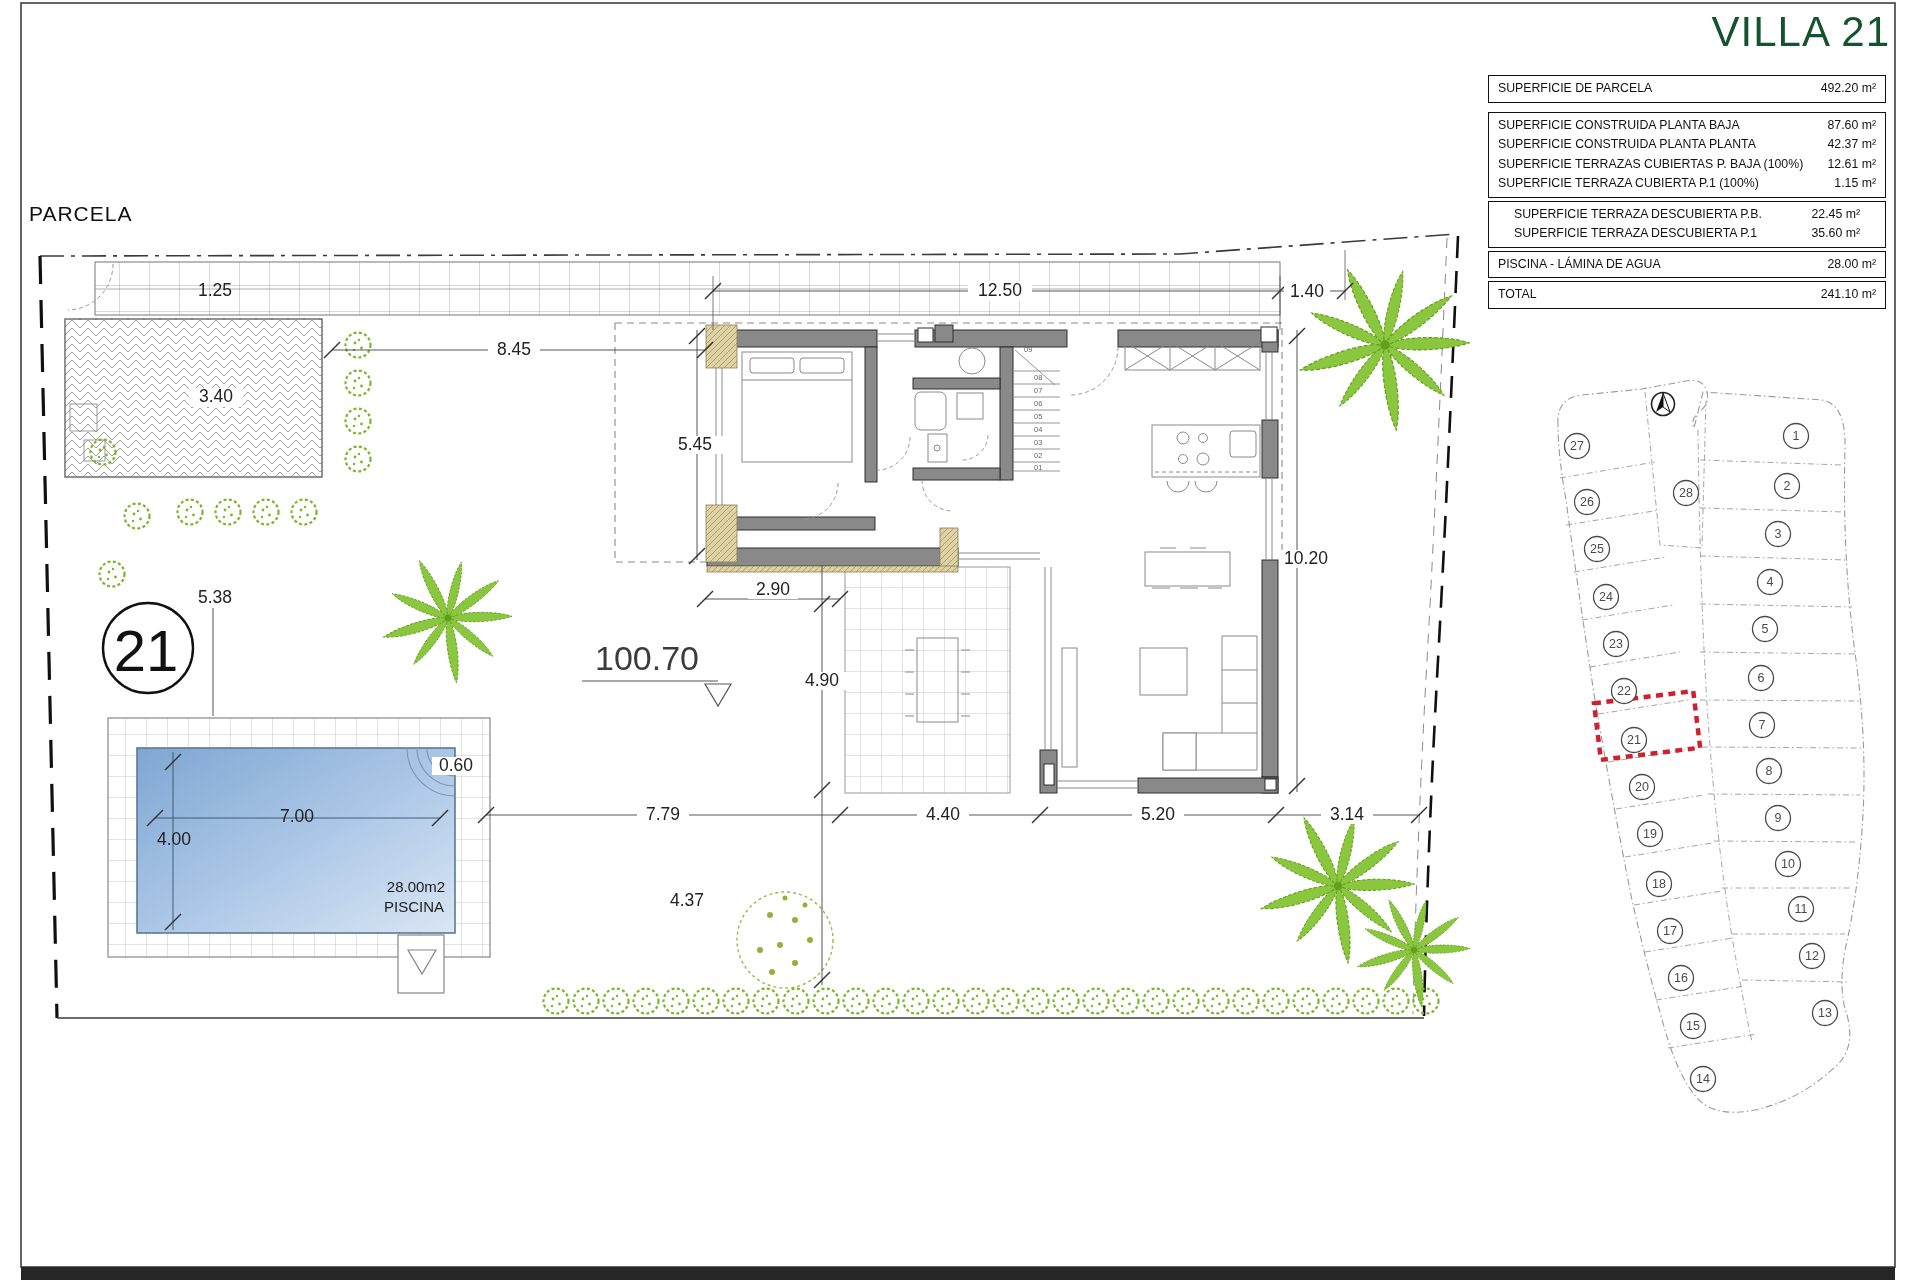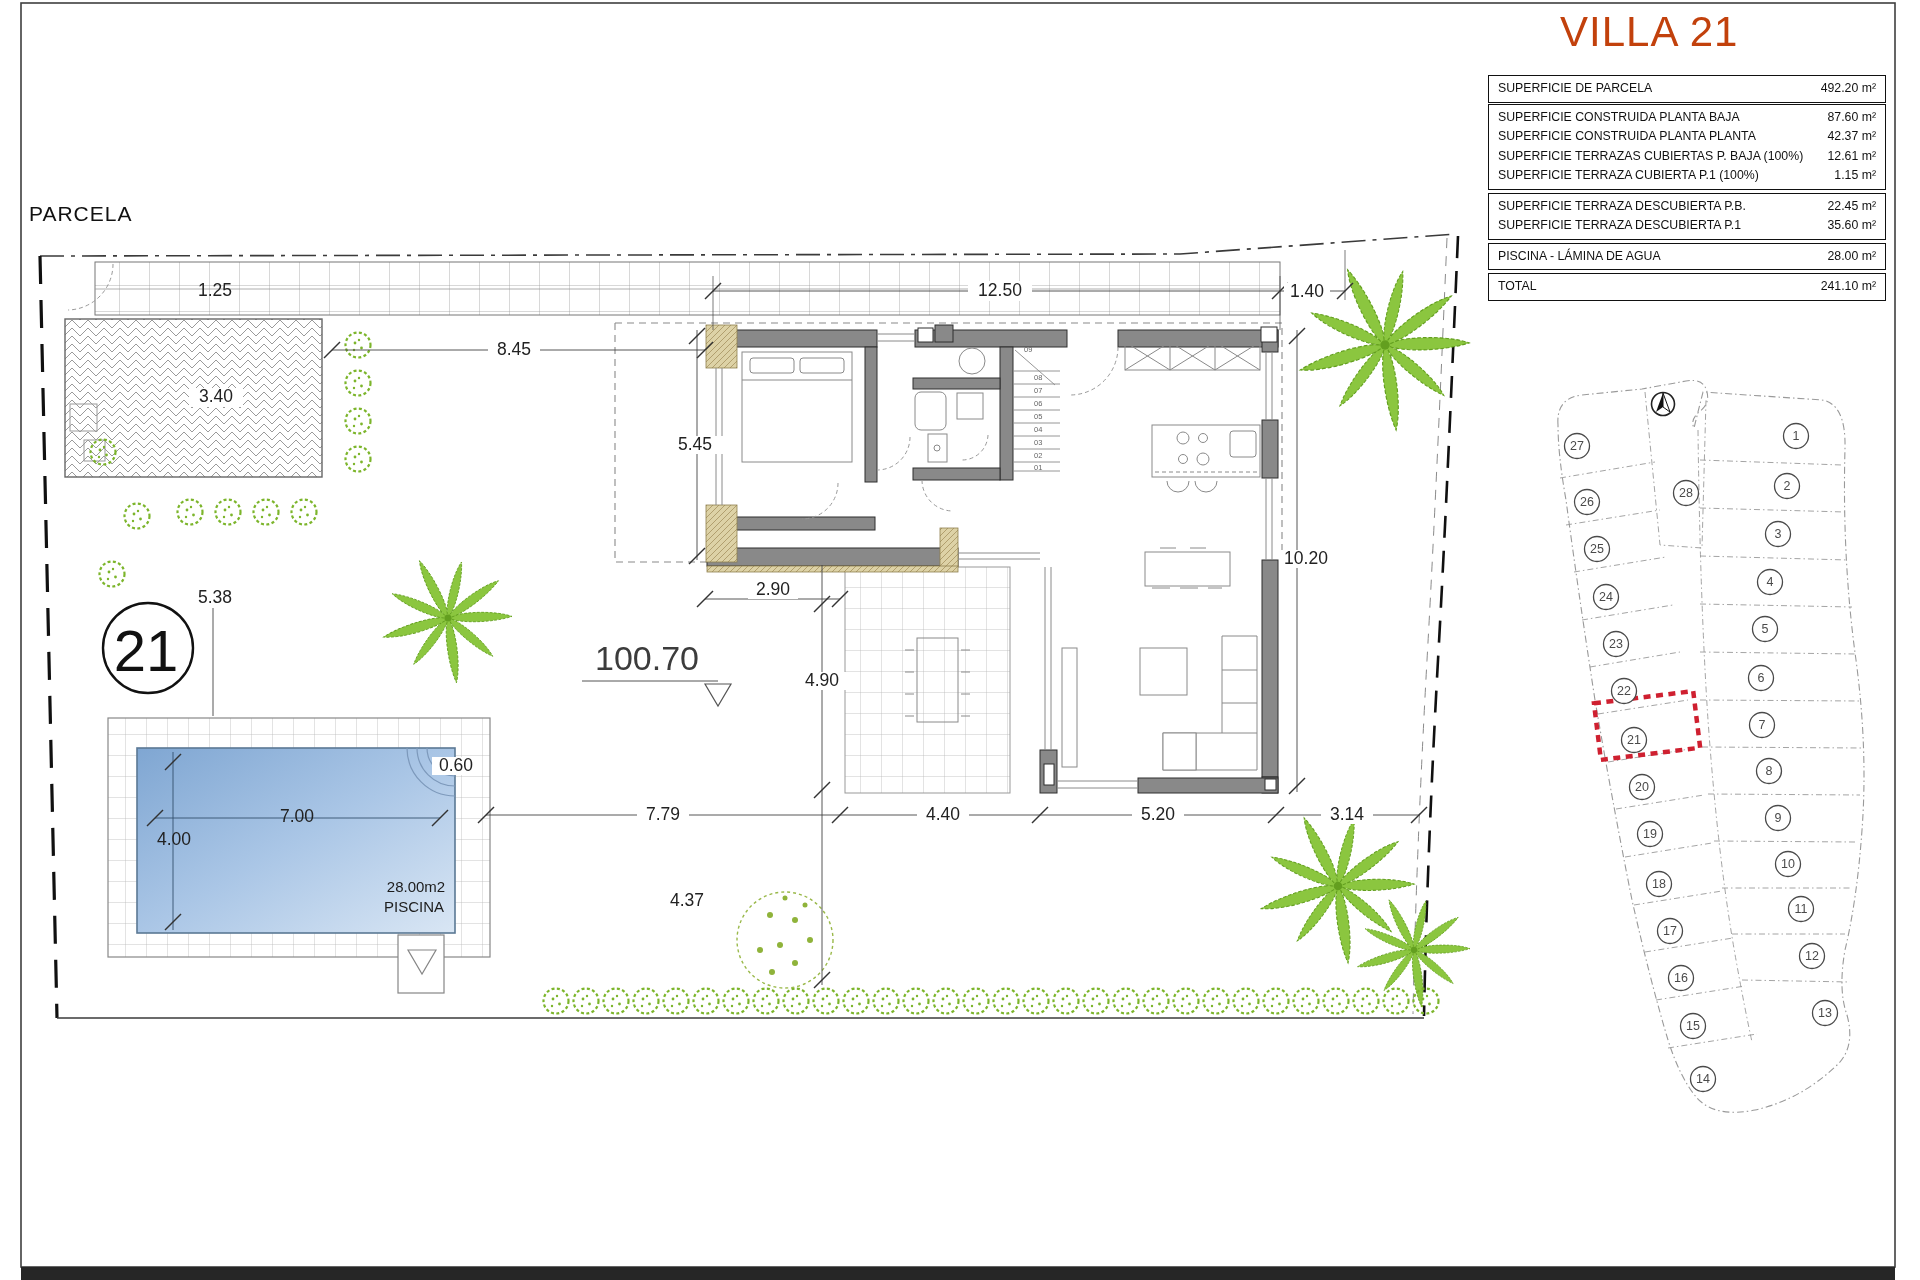--- a/index.html
+++ b/index.html
@@ -5,26 +5,26 @@
   html,body{margin:0;padding:0;background:#fff;font-family:"Liberation Sans",sans-serif;}
   #stage{position:relative;width:1920px;height:1280px;background:#fff;overflow:hidden;}
   #plan-svg{position:absolute;left:0;top:0;}
   .dim{font-size:17.5px;fill:#222;text-anchor:middle;dominant-baseline:middle;}
   .lvl{font-size:34px;fill:#3c3c3c;text-anchor:middle;dominant-baseline:middle;}
   .stairnum{font-size:7.5px;fill:#666;}
   .plotnum{font-size:12.5px;fill:#4a4a4a;text-anchor:middle;dominant-baseline:central;}
   .badge{font-size:58px;fill:#111;text-anchor:middle;dominant-baseline:central;}
   .poollbl{font-size:15px;fill:#1c1c1c;text-anchor:middle;dominant-baseline:middle;}
   
-  .title{position:absolute;left:1560px;top:8px;width:330px;text-align:left;
-         font-size:42px;color:#c2410c;letter-spacing:1px;}
+  .title{position:absolute;left:1560px;top:8px;width:330px;text-align:right;
+         font-size:42px;color:#14532d;letter-spacing:1px;}
   .parcela{position:absolute;left:29px;top:202px;font-size:21px;color:#111;letter-spacing:1px;}
   .atable{position:absolute;left:1488px;top:75px;width:398px;color:#111;}
   .abox{border:1.6px solid #111;background:#fff;box-sizing:border-box;}
-  .mt2{margin-top:3px;} .mt8{margin-top:1px;}
+  .mt2{margin-top:3px;} .mt8{margin-top:9px;}
   .arow{display:flex;justify-content:space-between;align-items:center;
         padding:2px 9px;font-size:12.3px;line-height:15.5px;}
   .arow.single{padding:5px 9px;gap:36px;}
   .aval{white-space:nowrap;padding-left:8px;}
 </style>
 </head>
 <body>
 
 <div id="stage">
 
@@ -524,21 +524,21 @@
     </div>
     <div class="arow">
       <span>SUPERFICIE TERRAZAS CUBIERTAS P. BAJA (100%)</span>
       <span class="aval">12.61 m²</span>
     </div>
     <div class="arow">
       <span>SUPERFICIE TERRAZA CUBIERTA P.1 (100%)</span>
       <span class="aval">1.15 m²</span>
     </div>
   </div>
-  <div class="abox mt2" style="padding:3px 0;">
+  <div class="abox mt2" style="padding:3px 16px;">
     <div class="arow">
       <span>SUPERFICIE TERRAZA DESCUBIERTA P.B.</span>
       <span class="aval">22.45 m²</span>
     </div>
     <div class="arow">
       <span>SUPERFICIE TERRAZA DESCUBIERTA P.1</span>
       <span class="aval">35.60 m²</span>
     </div>
   </div>
   <div class="abox mt2">

